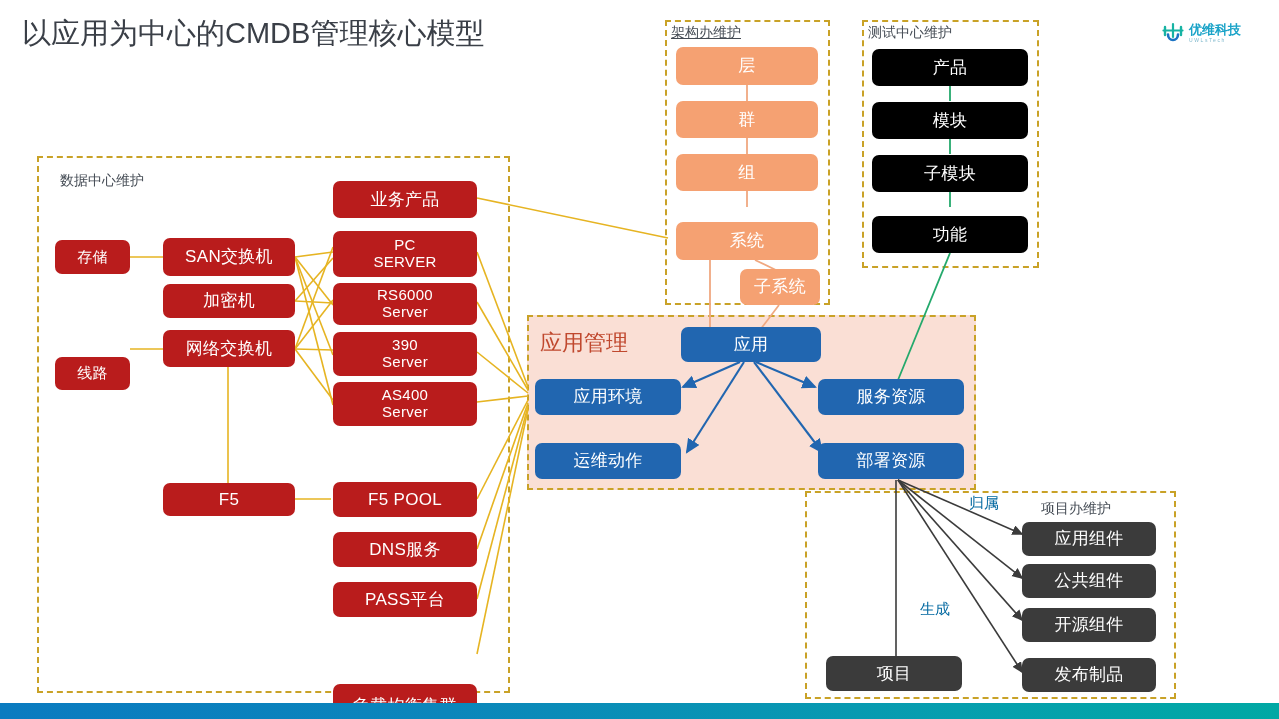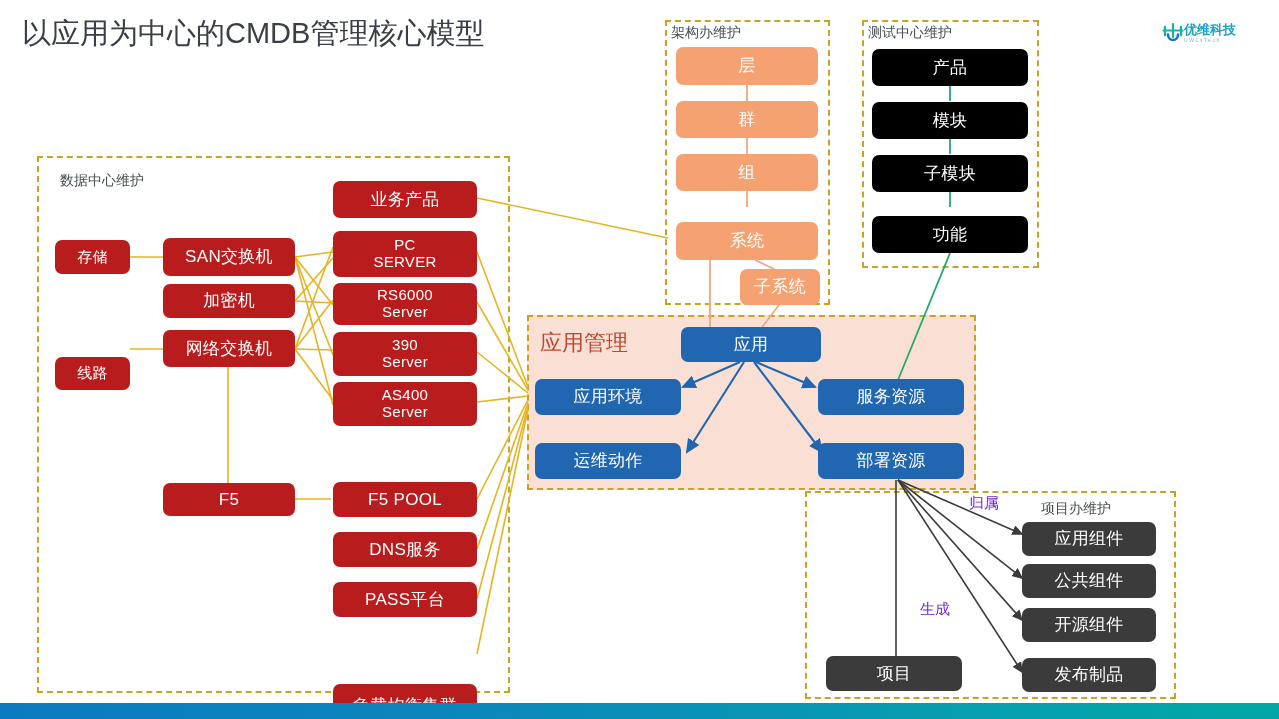--- a/index.html
+++ b/index.html
@@ -12,21 +12,21 @@
   #stage { position: relative; width: 1279px; height: 719px; background:#fff; }
 
   
   .page-title {
     position: absolute; left: 22px; top: 14px;
     font-size: 29px; color: #3a3f47; letter-spacing: 0px;
     white-space: nowrap;
   }
 
   
-  .logo { position:absolute; left:1162px; top:22px; display:flex; align-items:center; }
+  .logo { position:absolute; left:1162px; top:22px; display:flex; align-items:center; gap:5px; }
   .logo-mark { width:22px; height:22px; position:relative; }
   .logo-text-wrap { display:flex; flex-direction:column; line-height:1; }
   .logo-name { font-size:13px; color:#1aa3c8; font-weight:bold; }
   .logo-sub  { font-size:5px; color:#7fb8cc; letter-spacing:1.6px; margin-top:2px; }
 
   
   .group {
     position: absolute;
     border: 2px dashed #c9a227;
     box-sizing: border-box;
@@ -68,21 +68,21 @@
     border:2px dashed #c9a227;
     box-sizing:border-box;
   }
   .panel-app-title {
     position:absolute;
     font-size:22px; color:#c0482e; white-space:nowrap;
   }
 
   
   .edge-label {
-    position:absolute; font-size:15px; color:#6d28d9; white-space:nowrap;
+    position:absolute; font-size:15px; color:#0369a1; white-space:nowrap;
   }
 
   
   .bottom-bar {
     position:absolute; left:0; bottom:0; width:1279px; height:16px;
     background: linear-gradient(90deg, #0a7bc0 0%, #0b86bb 35%, #069fae 75%, #00a8a4 100%);
   }
 </style>
 </head>
 <body>
@@ -104,21 +104,21 @@
     <span class="logo-text-wrap">
       <span class="logo-name">优维科技</span>
       <span class="logo-sub">UWLsTech</span>
     </span>
   </div>
 
   <div class="group" style="left:37px;  top:156px; width:473px; height:537px;"></div>
   <div class="group-label" style="left:60px; top:172px;">数据中心维护</div>
 
   <div class="group" style="left:665px; top:20px;  width:165px; height:285px;"></div>
-  <div class="group-label" style="left:671px; top:24px;">架构办维护</div>
+  <div class="group-label" style="left:671px; top:24px;text-decoration:underline;">架构办维护</div>
 
   <div class="group" style="left:862px; top:20px;  width:177px; height:248px;"></div>
   <div class="group-label" style="left:868px; top:24px;">测试中心维护</div>
 
   <div class="group" style="left:805px; top:491px; width:371px; height:208px;"></div>
   <div class="group-label" style="left:1041px; top:500px;">项目办维护</div>
 
   <div class="panel-app" style="left:527px; top:315px; width:449px; height:175px;"></div>
   <div class="panel-app-title" style="left:540px; top:328px;">应用管理</div>
 

